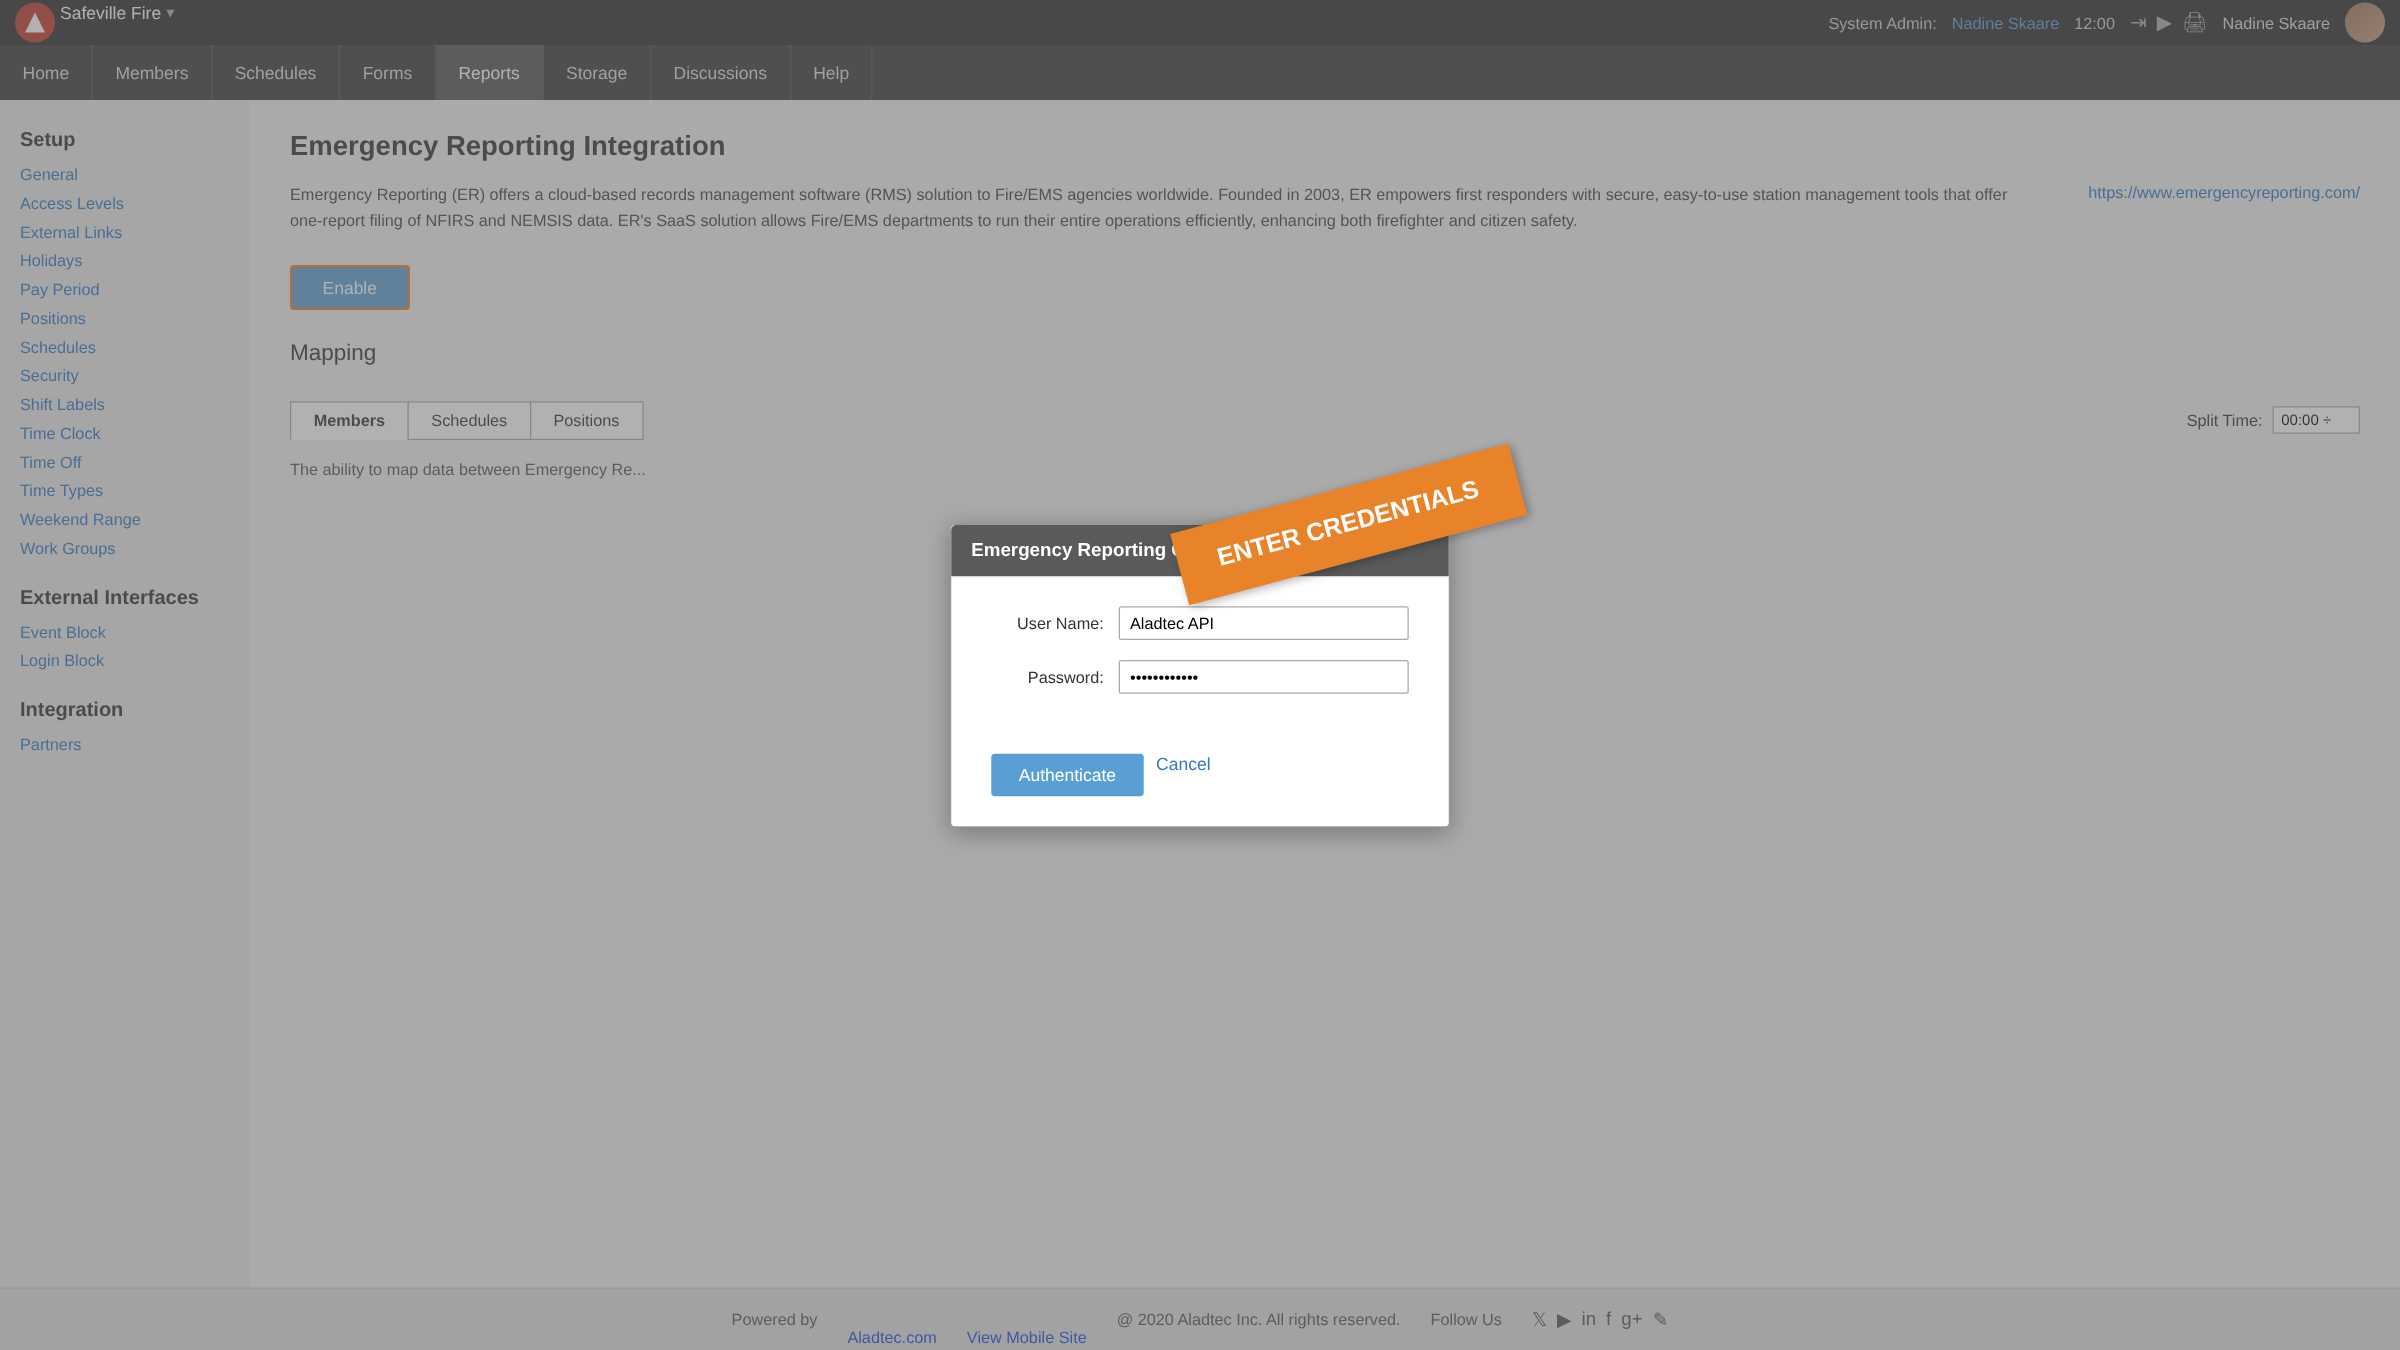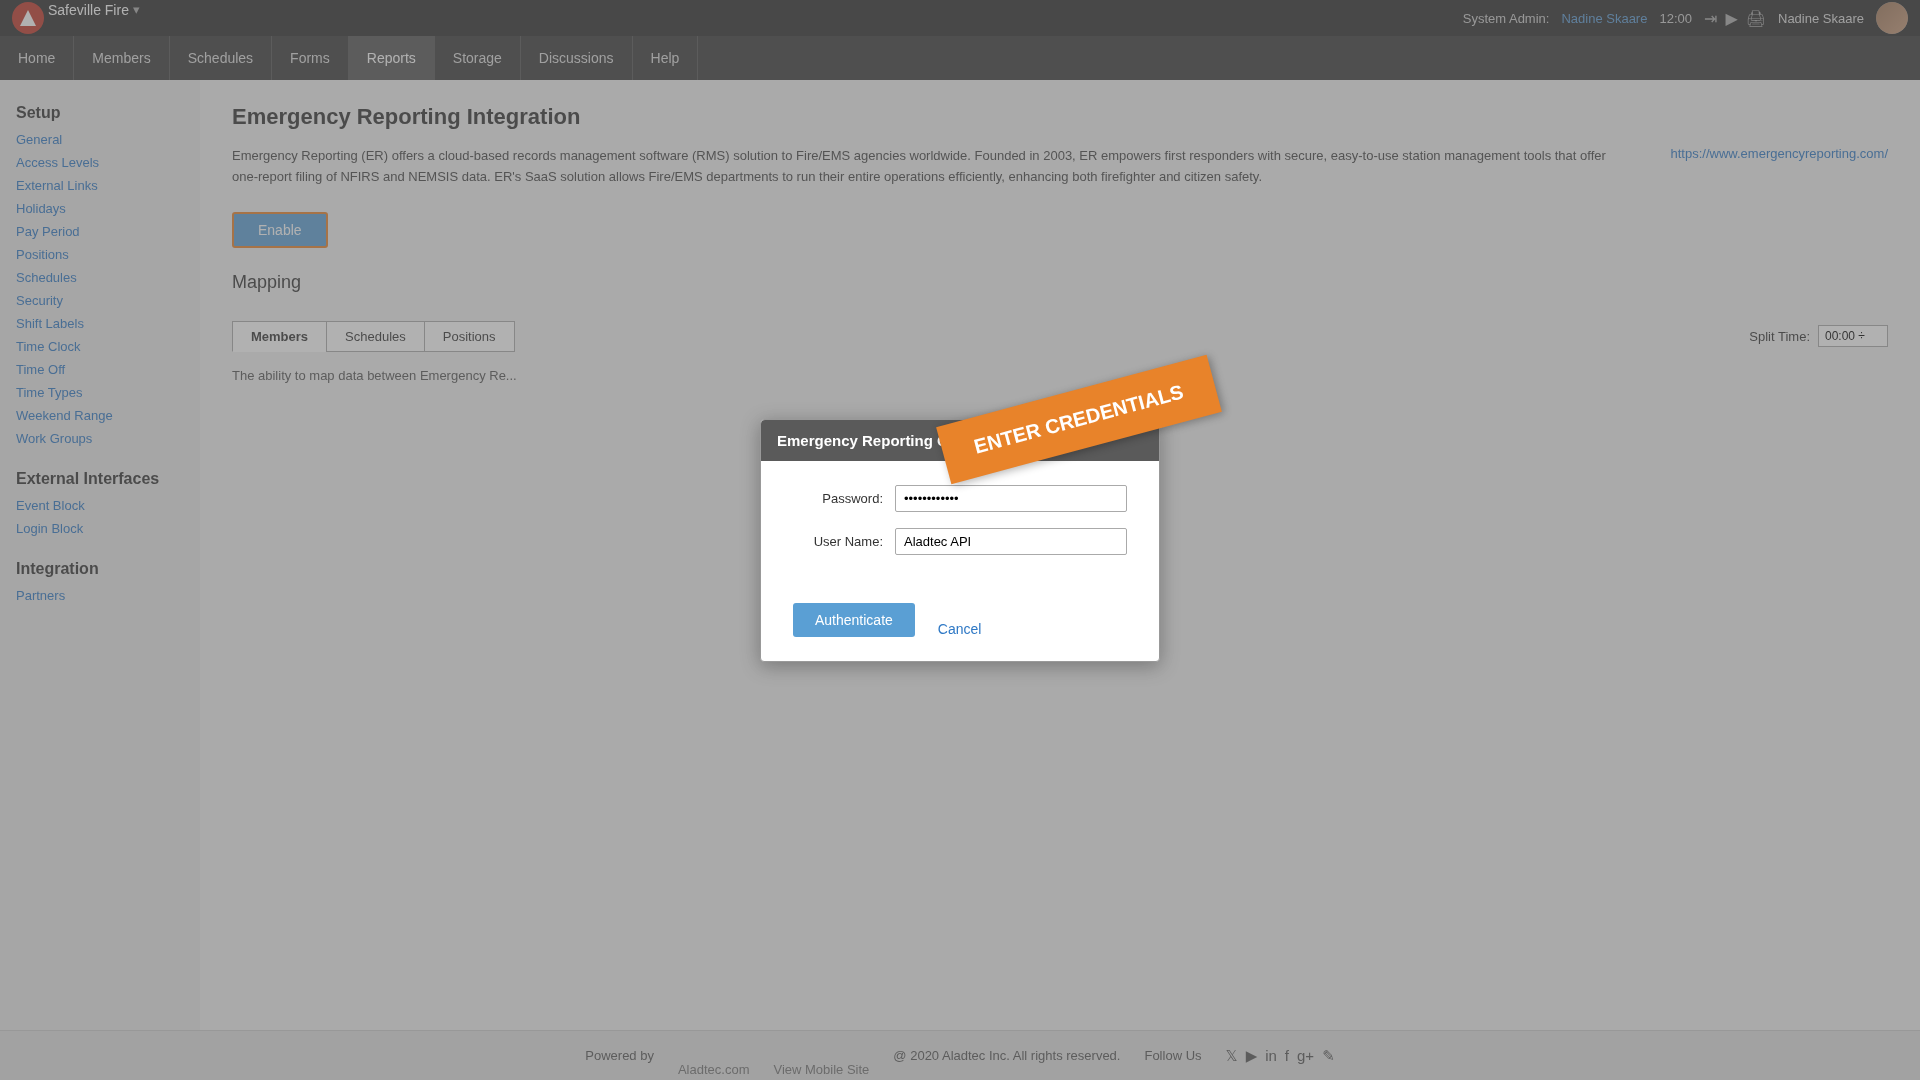--- a/index.html
+++ b/index.html
@@ -217,22 +217,22 @@
     .form-input {
       flex: 1;
       padding: 5px 8px;
       border: 1px solid #aaa;
       font-size: 13px;
       border-radius: 2px;
     }
     .modal-footer {
       padding: 8px 32px 24px;
       display: flex;
-      gap: 23px;
-      align-items: flex-end;
+      gap: 10px;
+      align-items: flex-start;
     }
     .authenticate-btn {
       background: #5a9fd4;
       color: white;
       border: none;
       padding: 9px 22px;
       font-size: 14px;
       cursor: pointer;
       border-radius: 3px;
     }
@@ -266,21 +266,21 @@
       background: #e0e0e0;
       height: 50px;
       display: flex;
       align-items: center;
       justify-content: center;
       gap: 24px;
       font-size: 13px;
       color: #555;
       border-top: 1px solid #ccc;
     }
-    .footer-link { color: #737373; text-decoration: none; margin-top: 28px; }
+    .footer-link { color: #1d4ed8; text-decoration: none; margin-top: 28px; }
     .footer-icons { display: flex; gap: 8px; align-items: center; }
     .footer-icon { color: #555; font-size: 15px; }
     .split-time-input {
       border: 1px solid #aaa;
       padding: 3px 6px;
       font-size: 12px;
     }
   </style>
 </head>
 <body>
@@ -381,26 +381,26 @@
 </div>
 
 <div class="overlay">
   <div class="modal" style="position:relative; overflow:visible;">
 
     <div class="credentials-stamp">ENTER CREDENTIALS</div>
 
     <div class="modal-header">Emergency Reporting Credentials</div>
     <div class="modal-body">
       <div class="form-row">
+        <label class="form-label">User Name:</label>
+        <input class="form-input" type="text" value="Aladtec API" style="">
+      </div>
+      <div class="form-row">
         <label class="form-label">Password:</label>
         <input class="form-input" type="password" value="••••••••••••" style="">
-      </div>
-      <div class="form-row">
-        <label class="form-label">User Name:</label>
-        <input class="form-input" type="text" value="Aladtec API" style="">
       </div>
     </div>
     <div class="modal-footer">
       <button class="authenticate-btn">Authenticate</button>
       <button class="cancel-link">Cancel</button>
     </div>
   </div>
 </div>
 
 <div class="footer">

